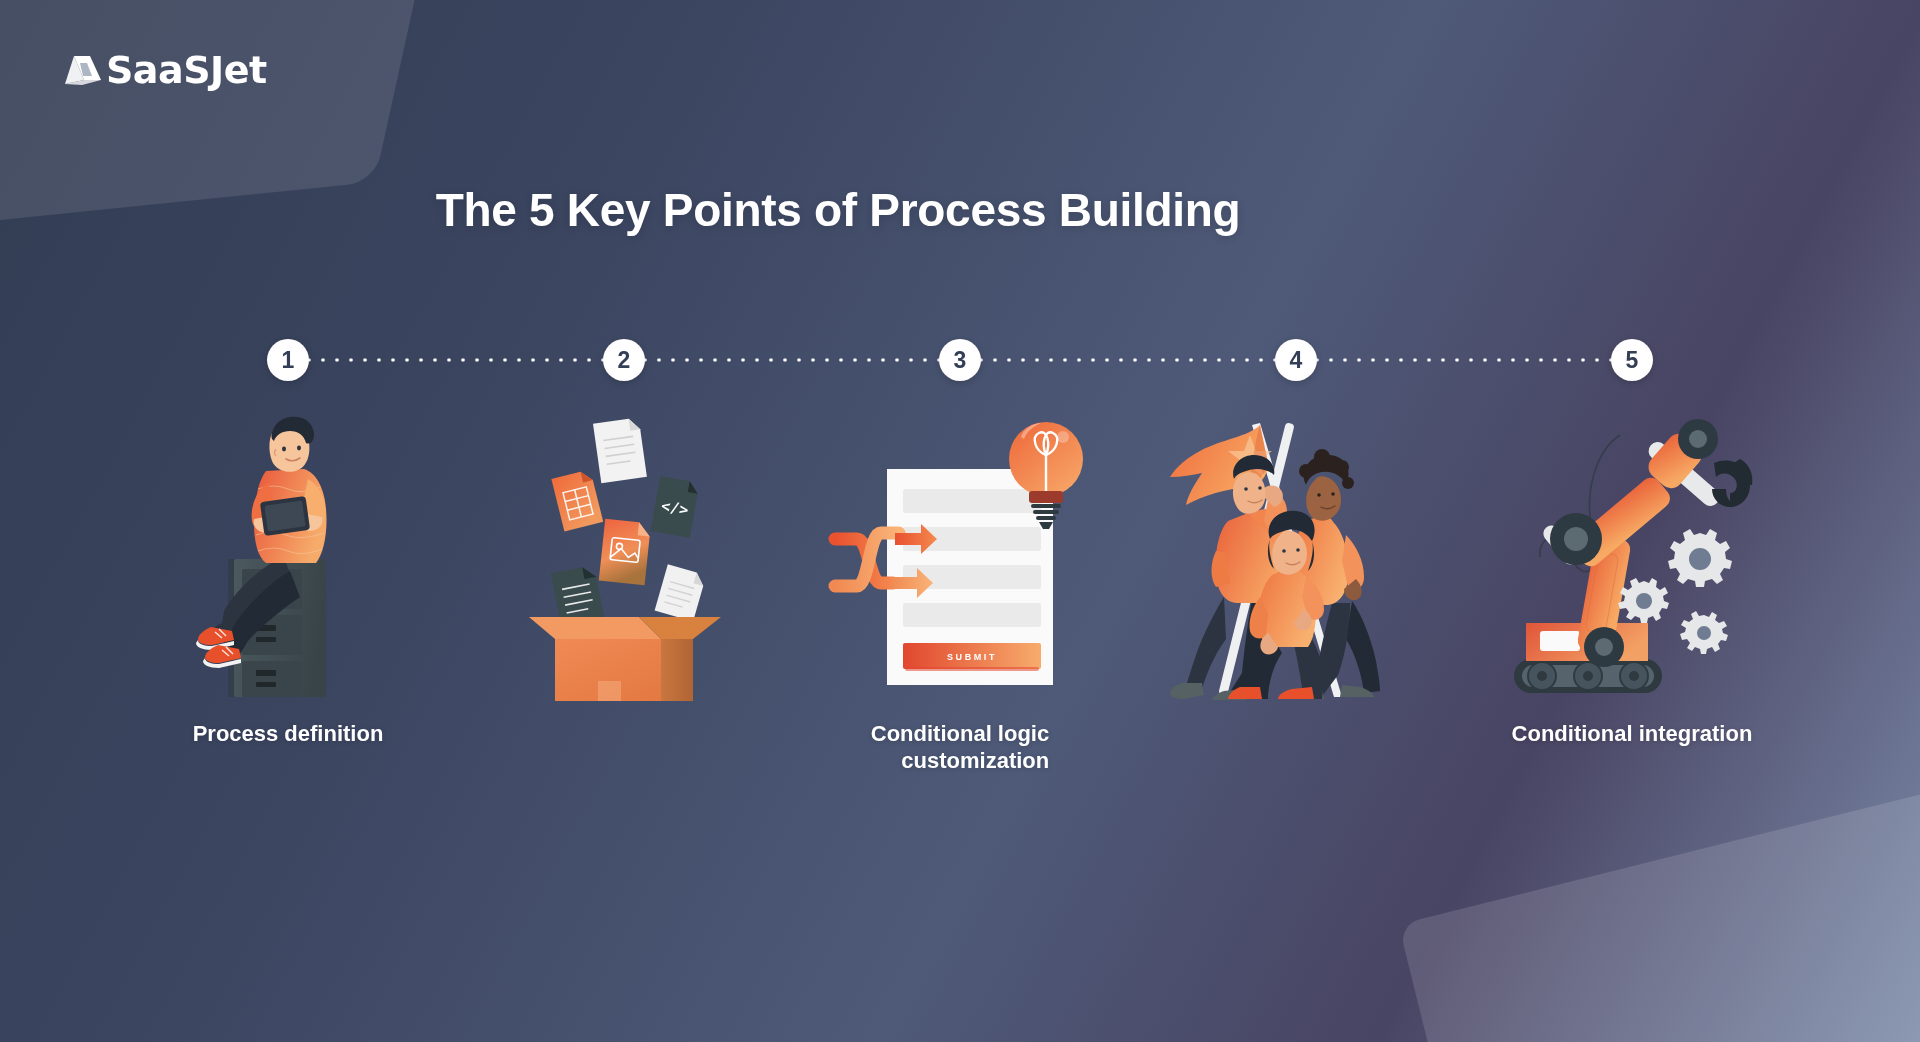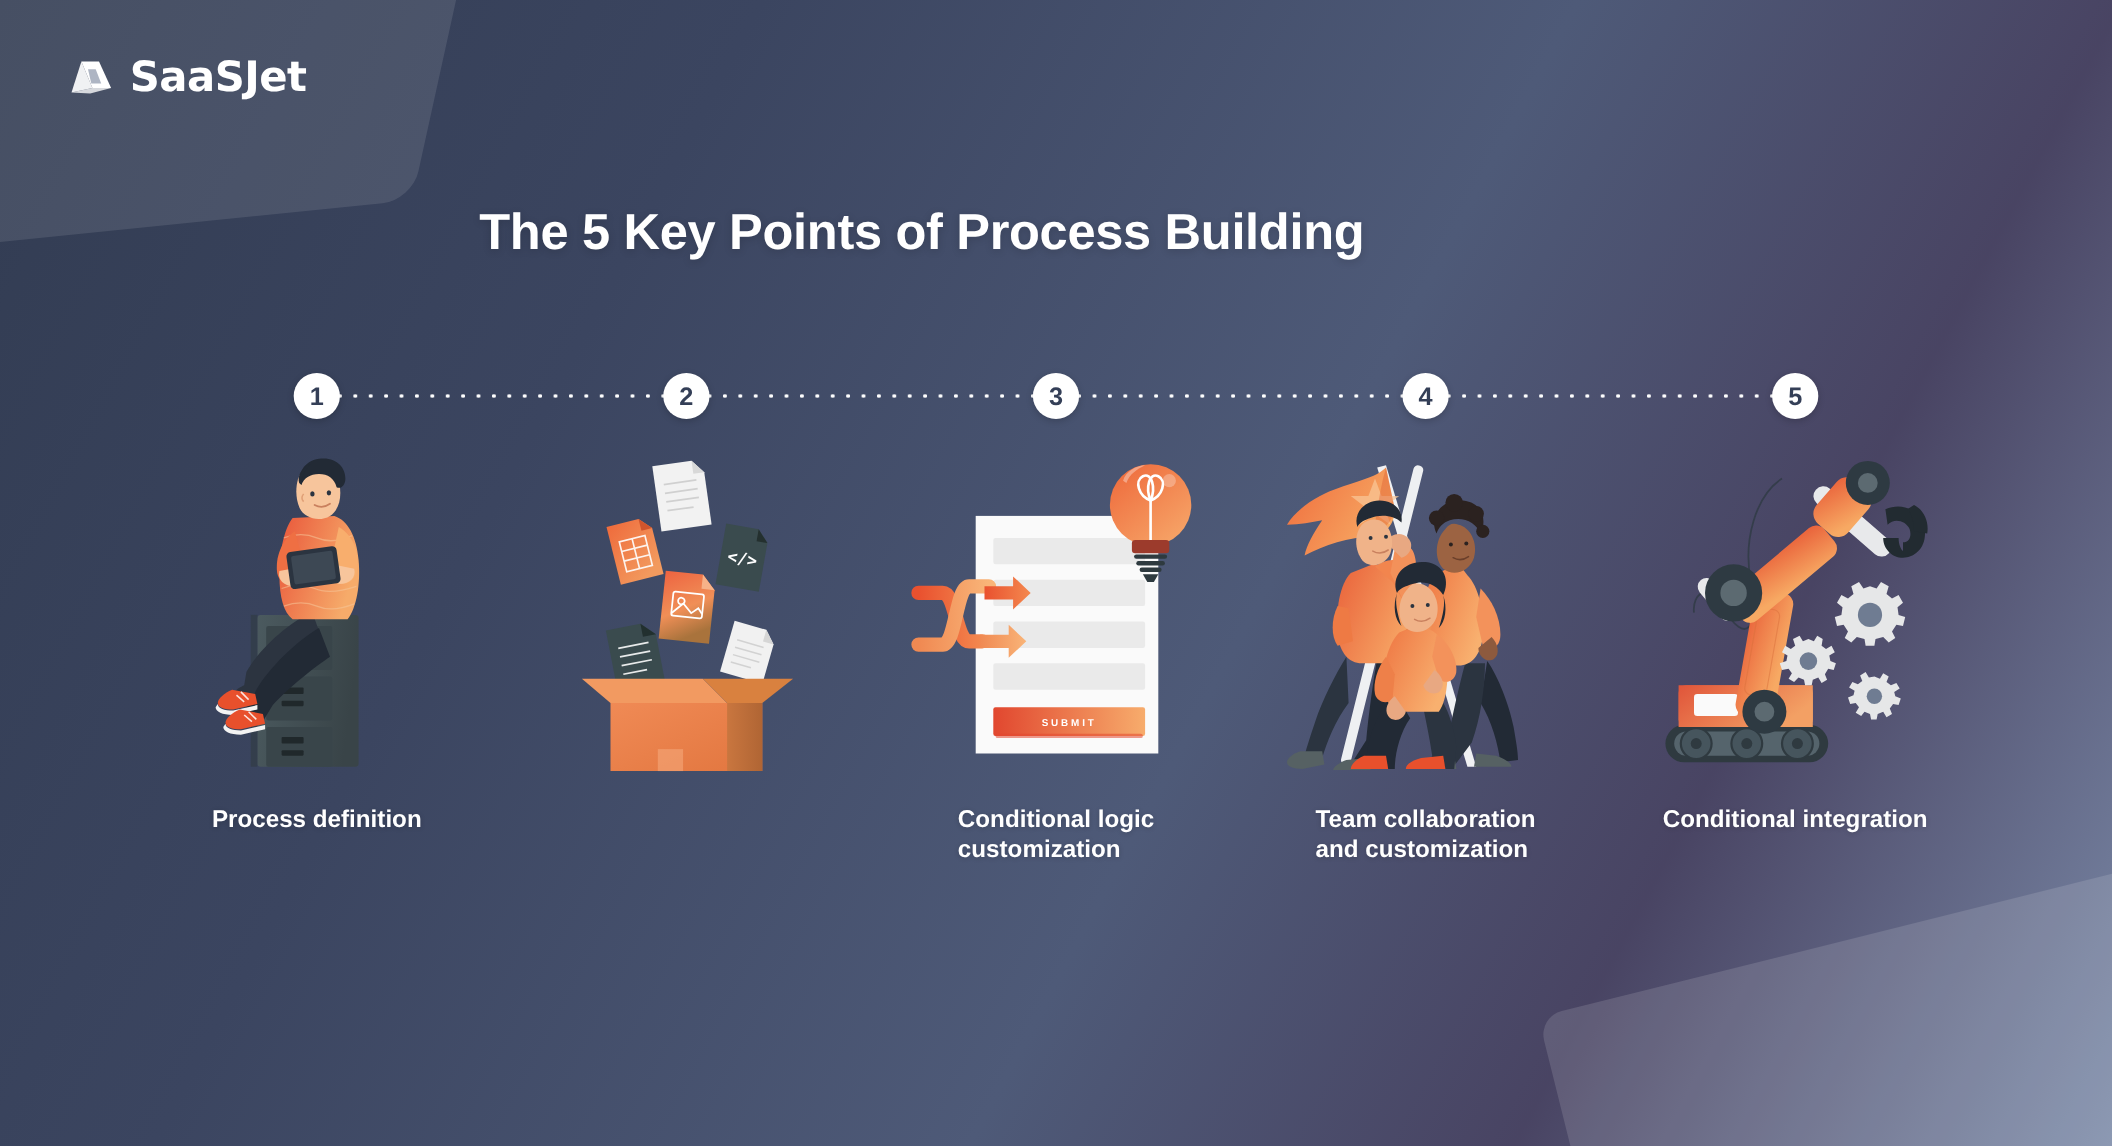--- a/index.html
+++ b/index.html
@@ -28,21 +28,21 @@
   }
   #corner-br {
     bottom:-140px; right:-150px;
     width:640px; height:340px;
     background:rgba(255,255,255,0.13);
     transform:rotate(-14deg);
     border-radius:22px;
   }
 
   
-  #logo { position:absolute; top:48px; left:60px; display:flex; align-items:center; gap:12px; z-index:6; }
+  #logo { position:absolute; top:48px; left:60px; display:flex; align-items:center; z-index:6; }
   #logo .mark { width:46px; height:40px; }
   #logo .wordmark {
     color:#fff; font-size:38px; font-weight:700; letter-spacing:-0.5px;
     font-family:"DejaVu Sans", sans-serif;
   }
 
   
   #title {
     position:absolute; top:183px; left:0; width:1676px;
     text-align:center; color:#ffffff;
@@ -74,21 +74,21 @@
     background-image:radial-gradient(circle, #ffffff 1.6px, rgba(255,255,255,0) 1.9px);
     background-size:14px 3px; background-repeat:repeat-x;
     z-index:1;
   }
   .step:last-child .connector { display:none; }
 
   .art { height:295px; width:100%; display:flex; align-items:flex-end; justify-content:center; margin-top:16px; }
   .art svg { display:block; overflow:visible; }
 
   .step-label {
-    margin-top:31px; text-align:left; color:#ffffff;
+    margin-top:20px; text-align:right; color:#ffffff;
     font-size:22px; font-weight:700; line-height:1.22;
     text-shadow:0 1px 5px rgba(0,0,0,0.18);
     max-width:300px;
   }
 </style>
 </head>
 <body>
 
 <div id="canvas">
 
@@ -434,24 +434,20 @@
           <path d="M114 128 C108 112 122 98 140 100 C158 102 162 118 156 130 C150 120 138 116 128 120 C122 122 116 124 114 128 Z" fill="#222a35"></path>
           <path d="M114 128 C110 140 112 152 118 158 C114 146 112 136 114 128 Z" fill="#222a35"></path>
           <path d="M156 130 C160 142 158 154 152 160 C156 148 158 138 156 130 Z" fill="#222a35"></path>
           <g fill="#2b3440">
               <circle cx="128" cy="140" r="1.8"></circle>
               <circle cx="142" cy="139" r="1.8"></circle>
             </g>
           <path d="M130 152 Q137 156 144 151" stroke="#c9805e" stroke-width="1.4" fill="none" stroke-linecap="round"></path>
         </svg>
       </div>
-      <div class="step-label">
-        <div>Team collaboration</div>
-        <div>and customization</div>
-      </div>
     </div>
 
     <div class="step">
       <div class="badge-row">
 
         <div class="badge">5</div>
       </div>
       <div class="art">
         <svg viewBox="0 0 280 290" width="280" height="290">
           <defs>

